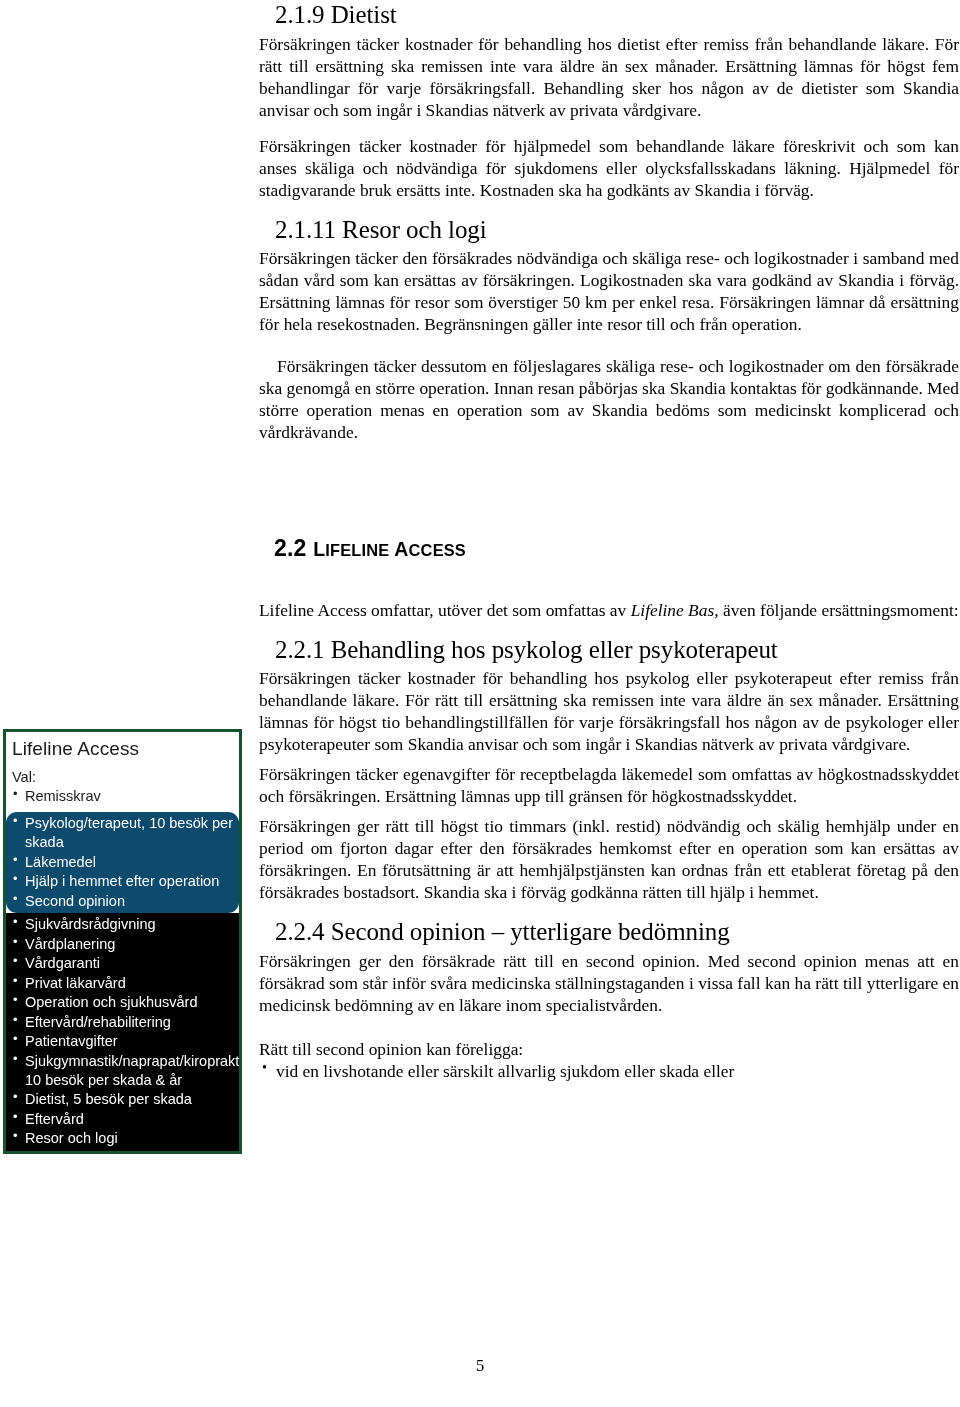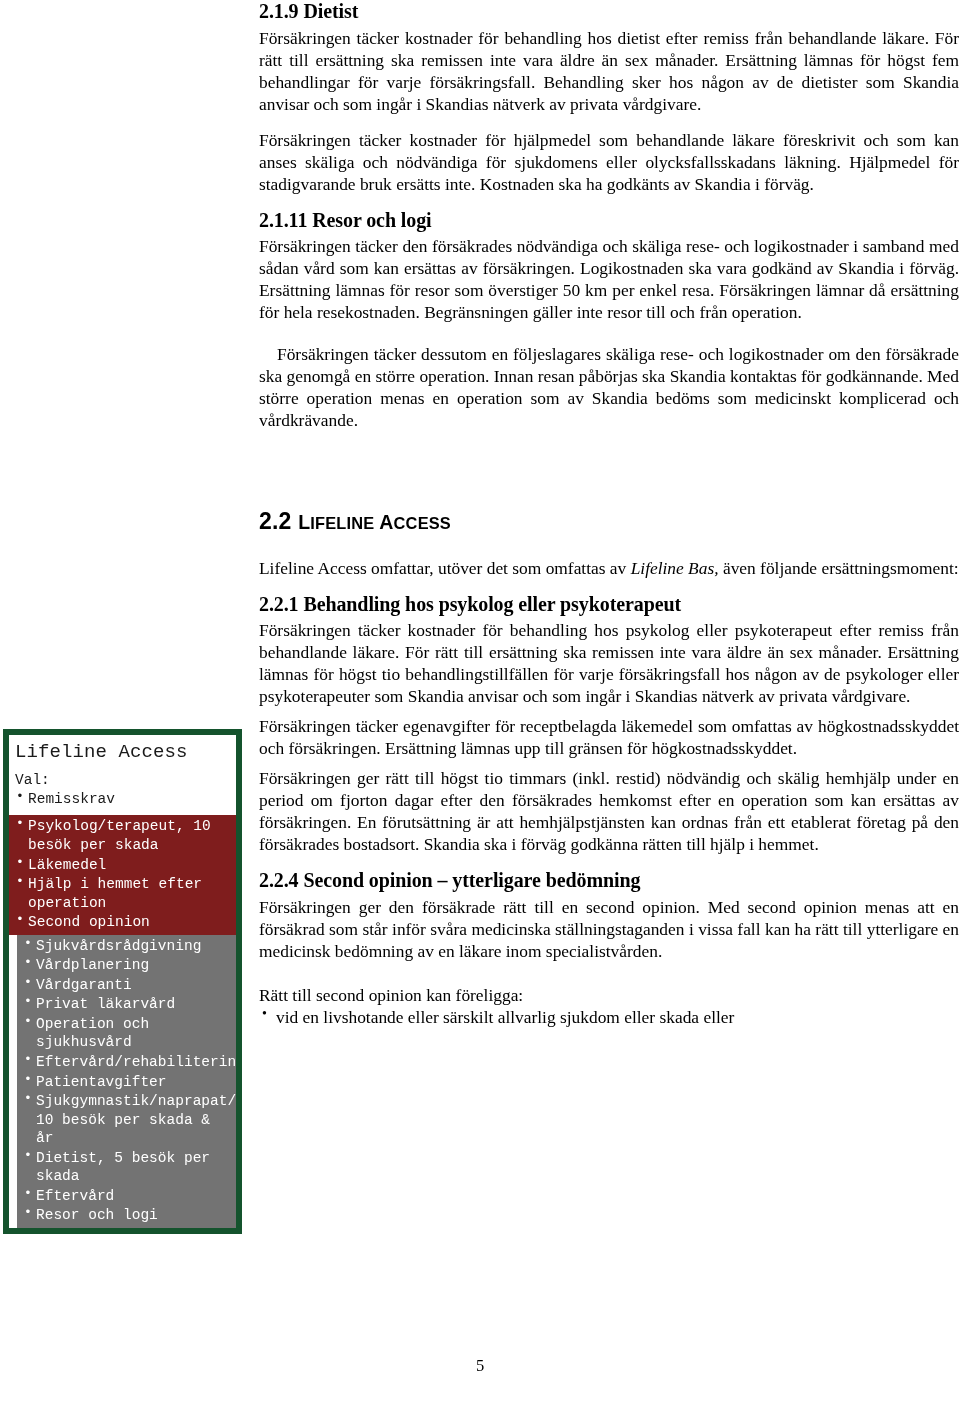--- a/index.html
+++ b/index.html
@@ -25,33 +25,33 @@
 
   .col {
     position: absolute;
     left: 259px;
     top: 0px;
     width: 700px;
   }
 
   h3.sec {
     font-family: "Liberation Serif", "DejaVu Serif", serif;
-    font-weight: bold;
-    font-size: 20px;
+    font-weight: normal;
+    font-size: 25px;
     line-height: 1.18;
-    margin: 0 0 3px 0;
+    margin: 0 0 3px 16px;
     letter-spacing: -0.1px;
   }
 
   h2.bigsec {
     font-family: "Liberation Sans", "DejaVu Sans", sans-serif;
     font-weight: bold;
     font-size: 23px;
     line-height: 1.1;
-    margin: 0;
+    margin: 15px;
     letter-spacing: 0.2px;
   }
   h2.bigsec .sc {
     font-size: 19.5px;
   }
 
   p.body {
     font-size: 17.4px;
     line-height: 1.265;
     margin: 0 0 0 0;
@@ -87,43 +87,43 @@
     top: -1px;
     font-size: 14px;
   }
 
   
   .sidebox {
     position: absolute;
     left: 3px;
     top: 729px;
     width: 239px;
-    border: 6px solid #14532d;
+    border: 3px solid #14532d;
     box-sizing: border-box;
-    font-family: Liberation Mono, monospace;
+    font-family: Liberation Sans, sans-serif;
     overflow: hidden;
   }
   .sb-white {
     background: #ffffff;
     color: #1a1a1a;
     padding: 6px 6px 6px 6px;
   }
   .sb-title {
     font-size: 19px;
     line-height: 1.2;
     margin: 0 0 7px 0;
     letter-spacing: 0.1px;
   }
   .sb-sub {
     font-size: 14.5px;
     line-height: 1.25;
     margin: 0 0 1px 0;
   }
-  .sb-gray-dark { background: #7f1d1d; }
-  .sb-gray-light { background: #737373; margin-left: 8px; }
+  .sb-gray-dark { background: #0c4a6e; border-radius: 11px; }
+  .sb-gray-light { background: #000000; }
   .sb-gray-dark, .sb-gray-light {
     color: #ffffff;
     padding: 2px 6px 2px 6px;
   }
   ul.sb-list {
     list-style: none;
     margin: 0;
     padding: 0;
     font-size: 14.5px;
     line-height: 1.28;

